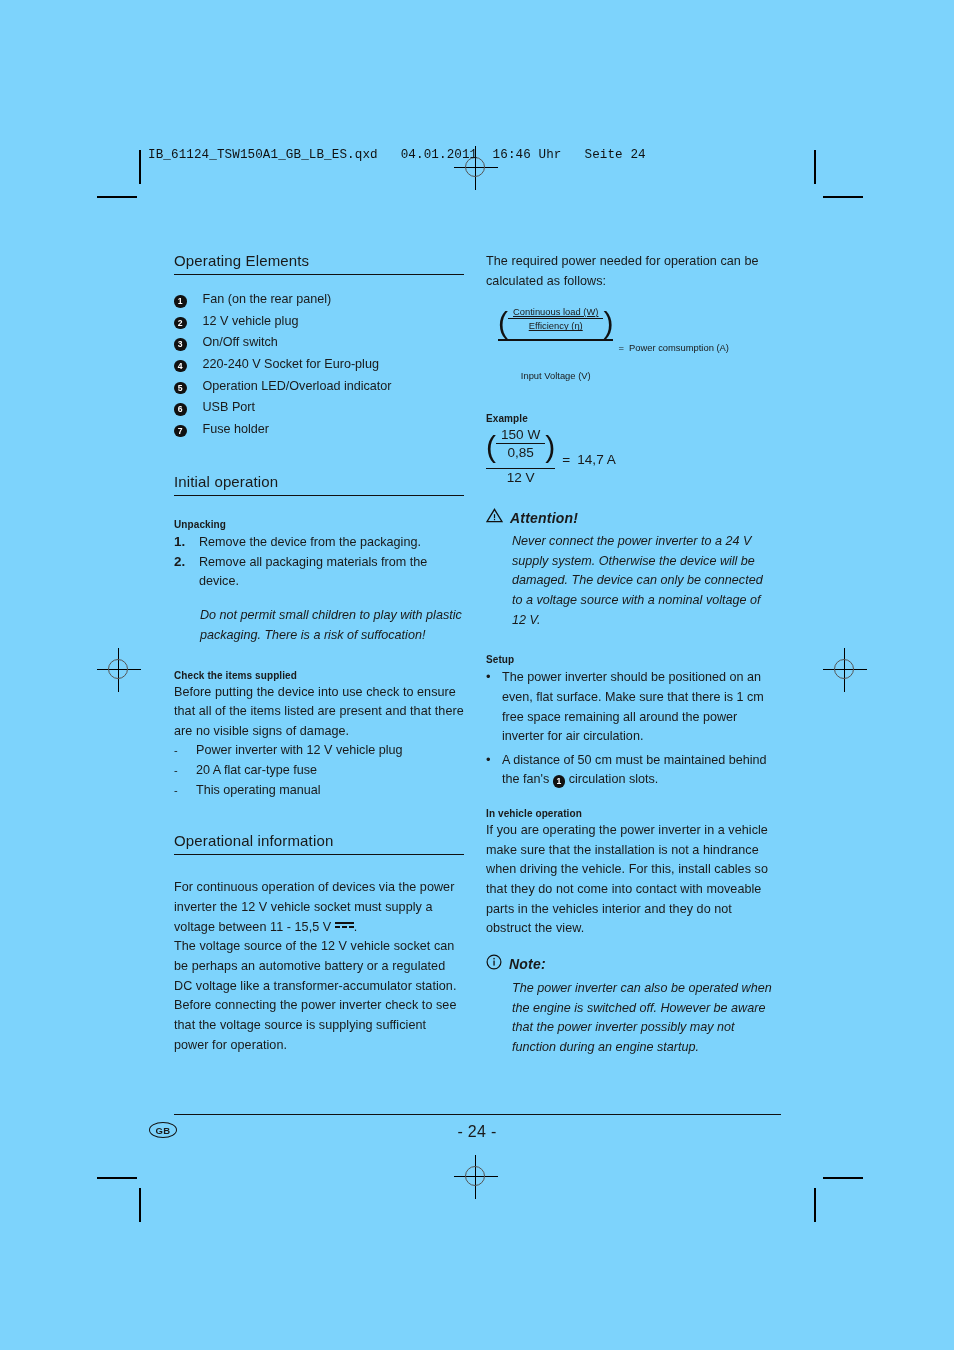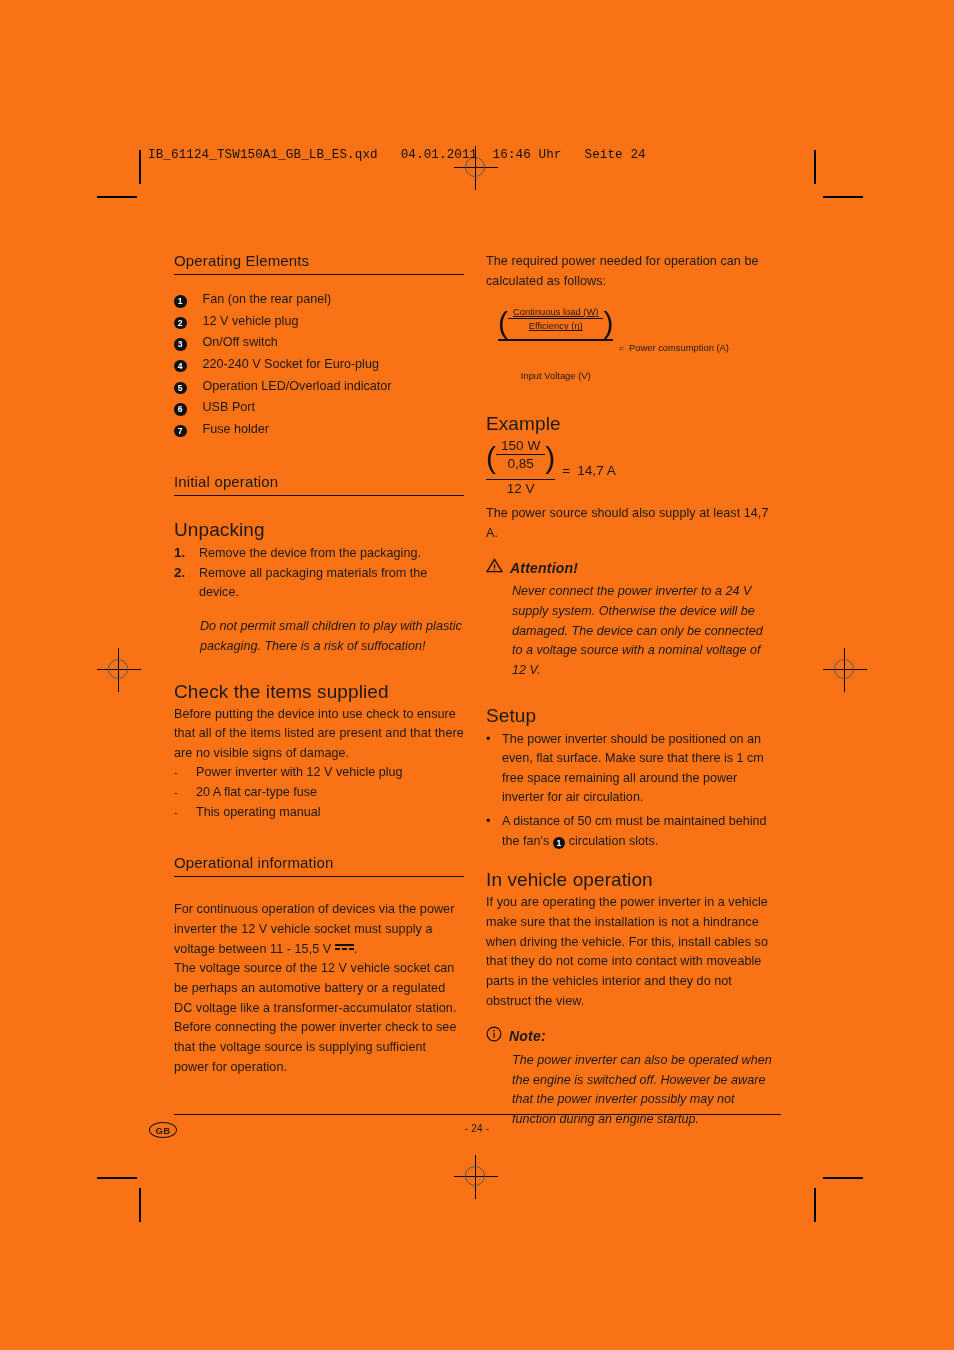--- a/index.html
+++ b/index.html
@@ -8,21 +8,21 @@
     background: #ffffff;
   }
   body {
     font-family: "Liberation Sans", sans-serif;
     color: #1a1a1a;
   }
   #page {
     position: relative;
     width: 954px;
     height: 1350px;
-    background: #f97316;
+    background: #7dd3fc;
     overflow: hidden;
   }
 
   
   .crop-v, .crop-h {
     position: absolute;
     background: #000;
   }
   .crop-v { width: 1.5px; }
   .crop-h { height: 1.5px; }
@@ -82,22 +82,22 @@
     letter-spacing: 0.15px;
     margin: 0 0 5px 0;
     padding: 0;
     color: #1a1a1a;
   }
   .sec-rule {
     border-bottom: 1.3px solid #111;
     margin-bottom: 14px;
   }
   h2.sub {
-    font-size: 19px;
-    font-weight: normal;
+    font-size: 10px;
+    font-weight: bold;
     margin: 0 0 2px 0;
     padding: 0;
     letter-spacing: 0.1px;
   }
   p.body {
     font-size: 12.6px;
     line-height: 1.56;
     margin: 0 0 0 0;
     padding: 0;
     letter-spacing: 0.05px;
@@ -298,21 +298,21 @@
     text-align: center;
     letter-spacing: 0.3px;
     box-sizing: border-box;
   }
   #page-number {
     position: absolute;
     left: 0;
     top: 1123px;
     width: 954px;
     text-align: center;
-    font-size: 10px;
+    font-size: 16px;
     letter-spacing: 0.3px;
   }
 </style>
 </head>
 <body>
 
 <div id="page">
 
   <div class="crop-v" style="left:139px; top:150px; height:34px;"></div>
   <div class="crop-h" style="left:97px; top:196px; width:40px;"></div>
@@ -480,21 +480,20 @@
           </div>
           <span class="paren">)</span>
         </div>
         <div class="bar"></div>
         <div class="den outer-den">12 V</div>
       </div>
       <span class="result-lbl">=</span>
       <span class="result-lbl">14,7 A</span>
     </div>
 
-    <p class="body">The power source should also supply at least 14,7 A.</p>
 
     <div class="gap-m"></div>
 
     <div>
       <div class="callout-head">
         <span class="tri-icon">
           <svg width="17" height="15" viewBox="0 0 17 15">
             <path d="M8.5 1.3 L16 13.6 L1 13.6 Z" fill="none" stroke="#111" stroke-width="1.3" stroke-linejoin="miter"></path>
             <rect x="7.9" y="6.2" width="1.2" height="4.0" fill="#111"></rect>
             <rect x="7.9" y="11.0" width="1.2" height="1.2" fill="#111"></rect>

